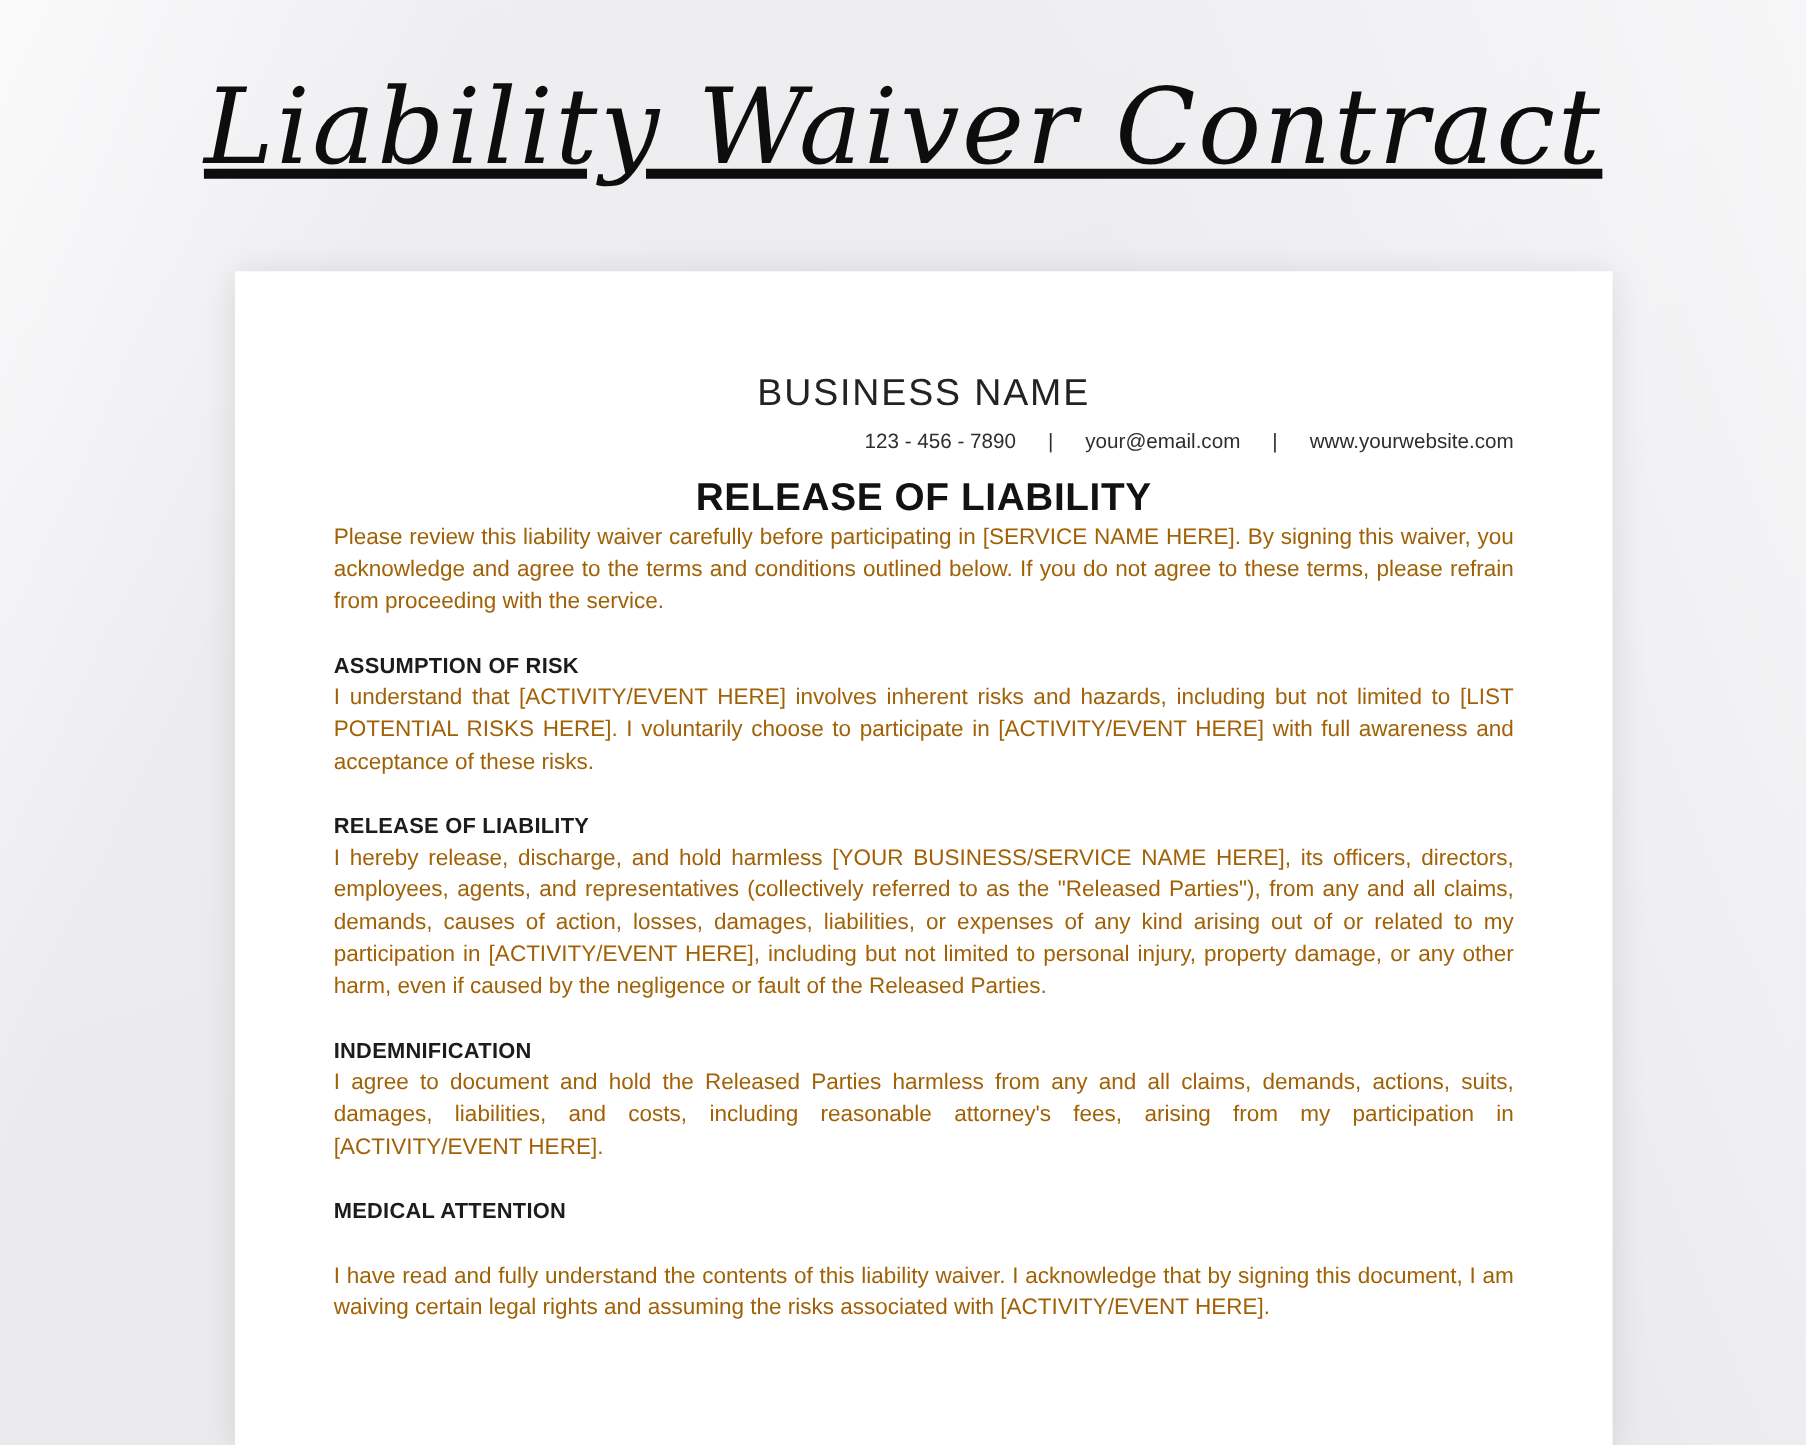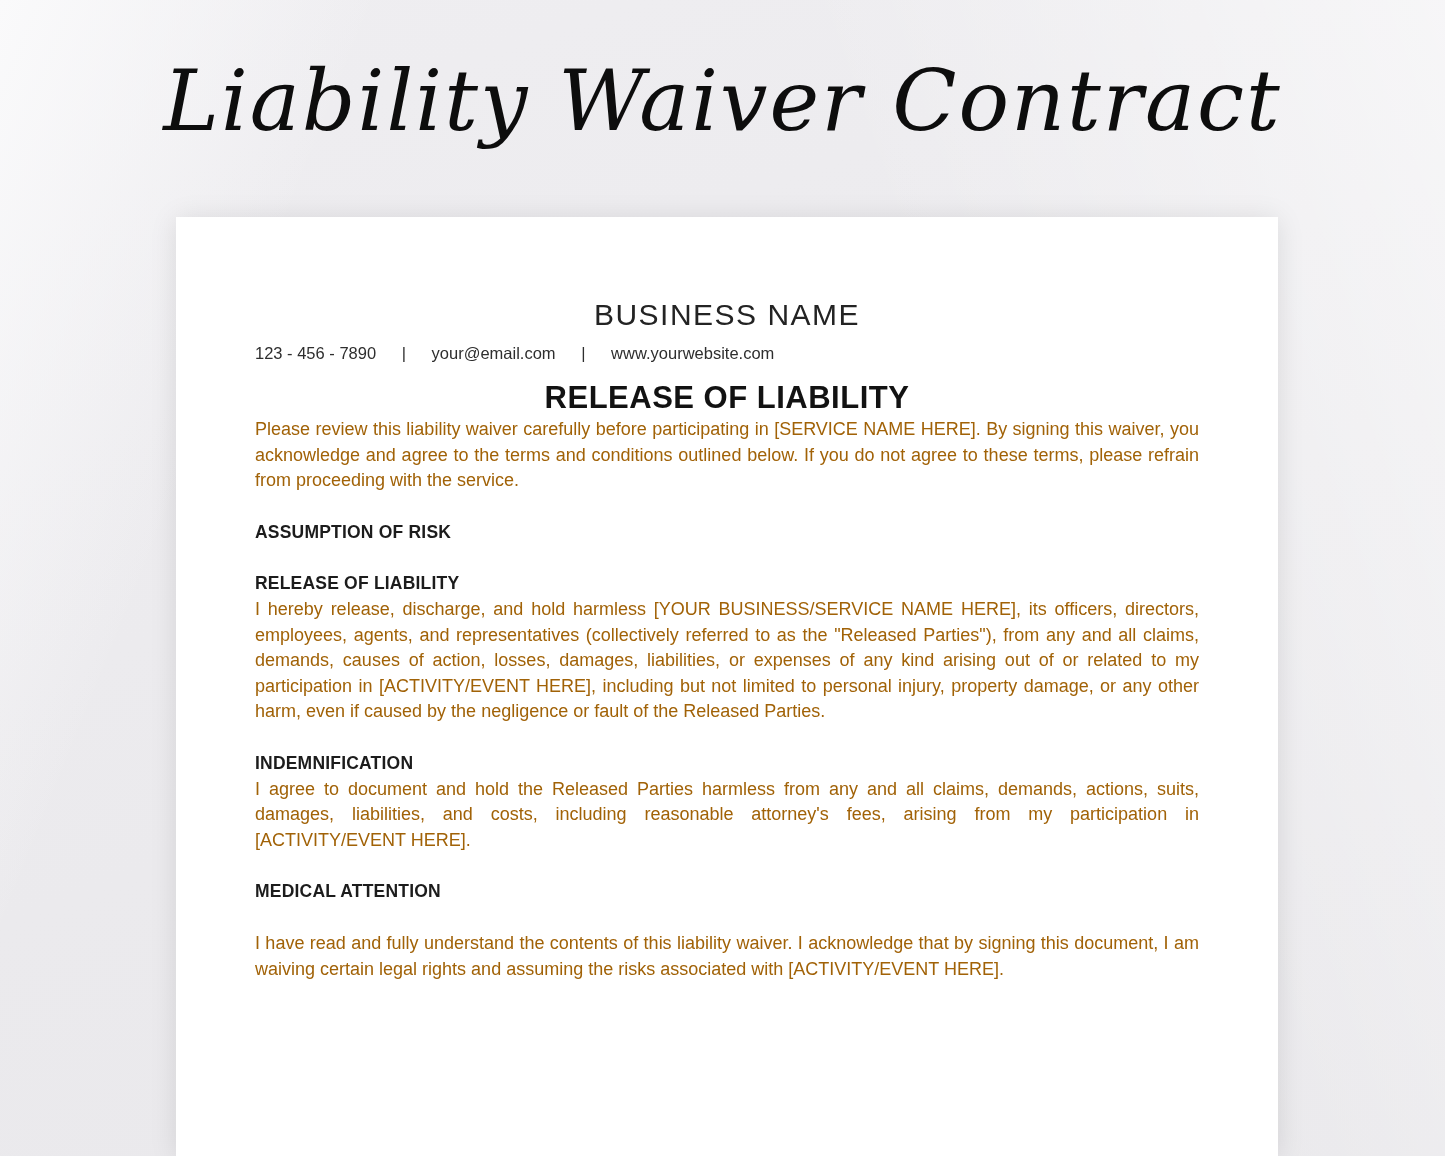--- a/index.html
+++ b/index.html
@@ -23,46 +23,47 @@
     top: 52px;
     left: 0;
     width: 100%;
     text-align: center;
     font-family: "DejaVu Serif", serif;
     font-style: italic;
     font-weight: 500;
     font-size: 84px;
     letter-spacing: 2px;
     color: #0d0d0d;
+    text-decoration: underline;
   }
 
   .paper {
     position: absolute;
-    left: 176px;
+    left: 188px;
     top: 217px;
     width: 1102px;
     height: 939px;
     box-sizing: border-box;
     background: #ffffff;
     box-shadow: 0 2px 26px rgba(0,0,0,0.10);
     padding: 80px 79px 0 79px;
     overflow: hidden;
   }
 
   .biz-name {
     text-align: center;
     font-size: 30px;
     font-weight: 400;
     letter-spacing: 1.5px;
     color: #232323;
     line-height: 36px;
   }
 
   .contact-line {
-    text-align: left;
+    text-align: right;
     font-size: 16.5px;
     color: #2e2e2e;
     margin-top: 9px;
     line-height: 22px;
   }
   .contact-line .sep {
     display: inline-block;
     margin: 0 21px;
     color: #2e2e2e;
   }
@@ -121,20 +122,21 @@
     <span>www.yourwebsite.com</span>
   </div>
 
   <div class="doc-title">RELEASE OF LIABILITY</div>
 
   <p class="body-text intro">Please review this liability waiver carefully before participating in [SERVICE NAME HERE]. By signing this waiver, you acknowledge and agree to the terms and conditions outlined below. If you do not agree to these terms, please refrain from proceeding with the service.</p>
 
   <div>
       <section class="section">
         <div class="section-heading">ASSUMPTION OF RISK</div>
+        <p class="body-text">I understand that [ACTIVITY/EVENT HERE] involves inherent risks and hazards, including but not limited to [LIST POTENTIAL RISKS HERE]. I voluntarily choose to participate in [ACTIVITY/EVENT HERE] with full awareness and acceptance of these risks.</p>
       </section>
       <section class="section">
         <div class="section-heading">RELEASE OF LIABILITY</div>
         <p class="body-text">I hereby release, discharge, and hold harmless [YOUR BUSINESS/SERVICE NAME HERE], its officers, directors, employees, agents, and representatives (collectively referred to as the "Released Parties"), from any and all claims, demands, causes of action, losses, damages, liabilities, or expenses of any kind arising out of or related to my participation in [ACTIVITY/EVENT HERE], including but not limited to personal injury, property damage, or any other harm, even if caused by the negligence or fault of the Released Parties.</p>
       </section>
       <section class="section">
         <div class="section-heading">INDEMNIFICATION</div>
         <p class="body-text">I agree to document and hold the Released Parties harmless from any and all claims, demands, actions, suits, damages, liabilities, and costs, including reasonable attorney's fees, arising from my participation in [ACTIVITY/EVENT HERE].</p>
       </section>
       <section class="section">

